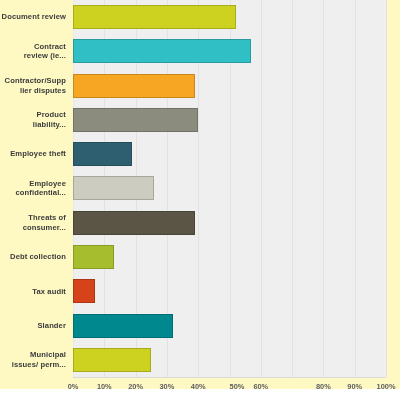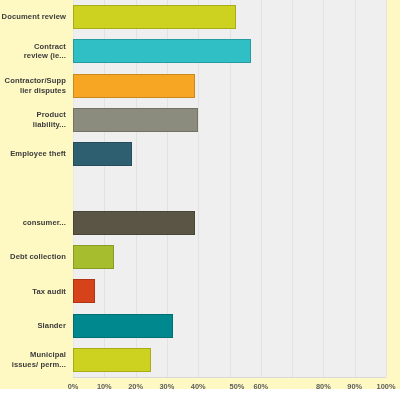--- a/index.html
+++ b/index.html
@@ -161,22 +161,30 @@
           <div>lier disputes</div>
         </div>
         <div class="bar" title="Contractor/Supplier disputes: 39%" style="width: 122.07px; background: rgb(246, 166, 35); top: 5.13636px;"></div>
       </div>
       <div class="row" style="top: 137.091px; height: 34.2727px;">
         <div class="cat-label">
           <div>Employee theft</div>
         </div>
         <div class="bar" title="Employee theft: 19%" style="width: 59.47px; background: rgb(46, 95, 112); top: 5.13636px;"></div>
       </div>
+      <div class="row" style="top: 171.364px; height: 34.2727px;">
+        <div class="cat-label">
+          <div>Employee</div>
+          <div>confidential...</div>
+        </div>
+        <div class="bar" title="Employee confidential...: 26%" style="width: 81.38px; background: rgb(205, 204, 192); top: 5.13636px;"></div>
+      </div>
       <div class="row" style="top: 205.636px; height: 34.2727px;">
         <div class="cat-label">
+          <div>Threats of</div>
           <div>consumer...</div>
         </div>
         <div class="bar" title="Threats of consumer...: 39%" style="width: 122.07px; background: rgb(90, 85, 69); top: 5.13636px;"></div>
       </div>
       <div class="row" style="top: 239.909px; height: 34.2727px;">
         <div class="cat-label">
           <div>Debt collection</div>
         </div>
         <div class="bar" title="Debt collection: 13%" style="width: 40.69px; background: rgb(166, 190, 46); top: 5.13636px;"></div>
       </div>

